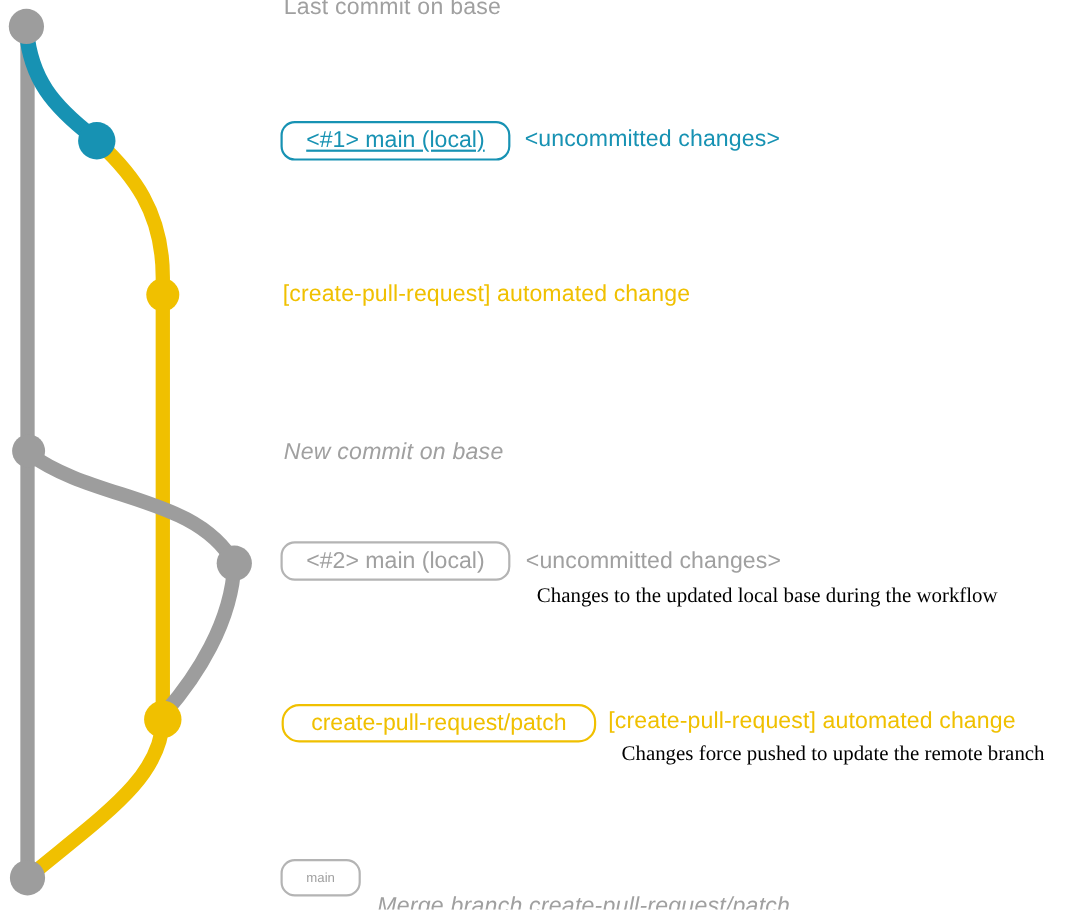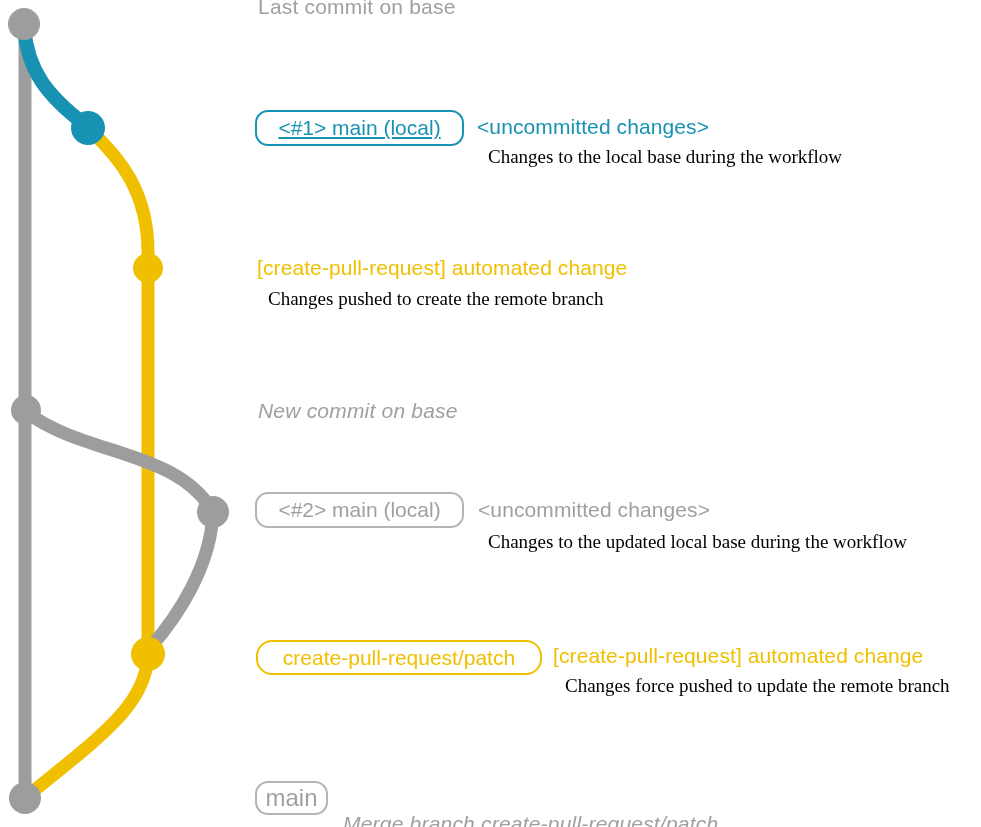--- a/index.html
+++ b/index.html
@@ -85,31 +85,29 @@
     <circle cx="26" cy="410" r="15" class="fill-gray"></circle>
     <circle cx="213" cy="512" r="16" class="fill-gray"></circle>
     <circle cx="148" cy="654" r="17" class="fill-yellow"></circle>
     <circle cx="25" cy="798" r="16" class="fill-gray"></circle>
   </svg>
 
   <div class="abs vcenter sans-label" style="left:258px; top:7px;">Last commit on base</div>
 
   <div class="badge teal" style="left:255px; top:110px; width:209px; height:36px;">&lt;#1&gt; main (local)</div>
   <div class="abs vcenter heading teal" style="left:477px; top:127px;">&lt;uncommitted changes&gt;</div>
-  <div class="abs desc" style="left:488px; top:146px;">Changes to the local base during the workflow</div>
 
   <div class="abs vcenter heading yellow" style="left:257px; top:268px;">[create-pull-request] automated change</div>
-  <div class="abs desc" style="left:268px; top:288px;">Changes pushed to create the remote branch</div>
 
   <div class="abs vcenter sans-label" style="left:258px; top:411px;font-style:italic;">New commit on base</div>
 
   <div class="badge gray" style="left:255px; top:492px; width:209px; height:36px;">&lt;#2&gt; main (local)</div>
   <div class="abs vcenter heading gray" style="left:478px; top:510px;">&lt;uncommitted changes&gt;</div>
   <div class="abs desc" style="left:488px; top:531px;">Changes to the updated local base during the workflow</div>
 
   <div class="badge yellow" style="left:256px; top:640px; width:286px; height:35px;">create-pull-request/patch</div>
   <div class="abs vcenter heading yellow" style="left:553px; top:656px;">[create-pull-request] automated change</div>
   <div class="abs desc" style="left:565px; top:675px;">Changes force pushed to update the remote branch</div>
 
-  <div class="badge gray" style="left:255px; top:781px; width:73px; height:34px; font-size:24px;">main</div>
+  <div class="badge gray" style="left:255px; top:781px; width:73px; height:34px; font-size:12px;">main</div>
   <div class="abs vcenter sans-label" style="left:343px; top:824px;font-style:italic;">Merge branch create-pull-request/patch</div>
 
 </div>
 
 </body></html>

